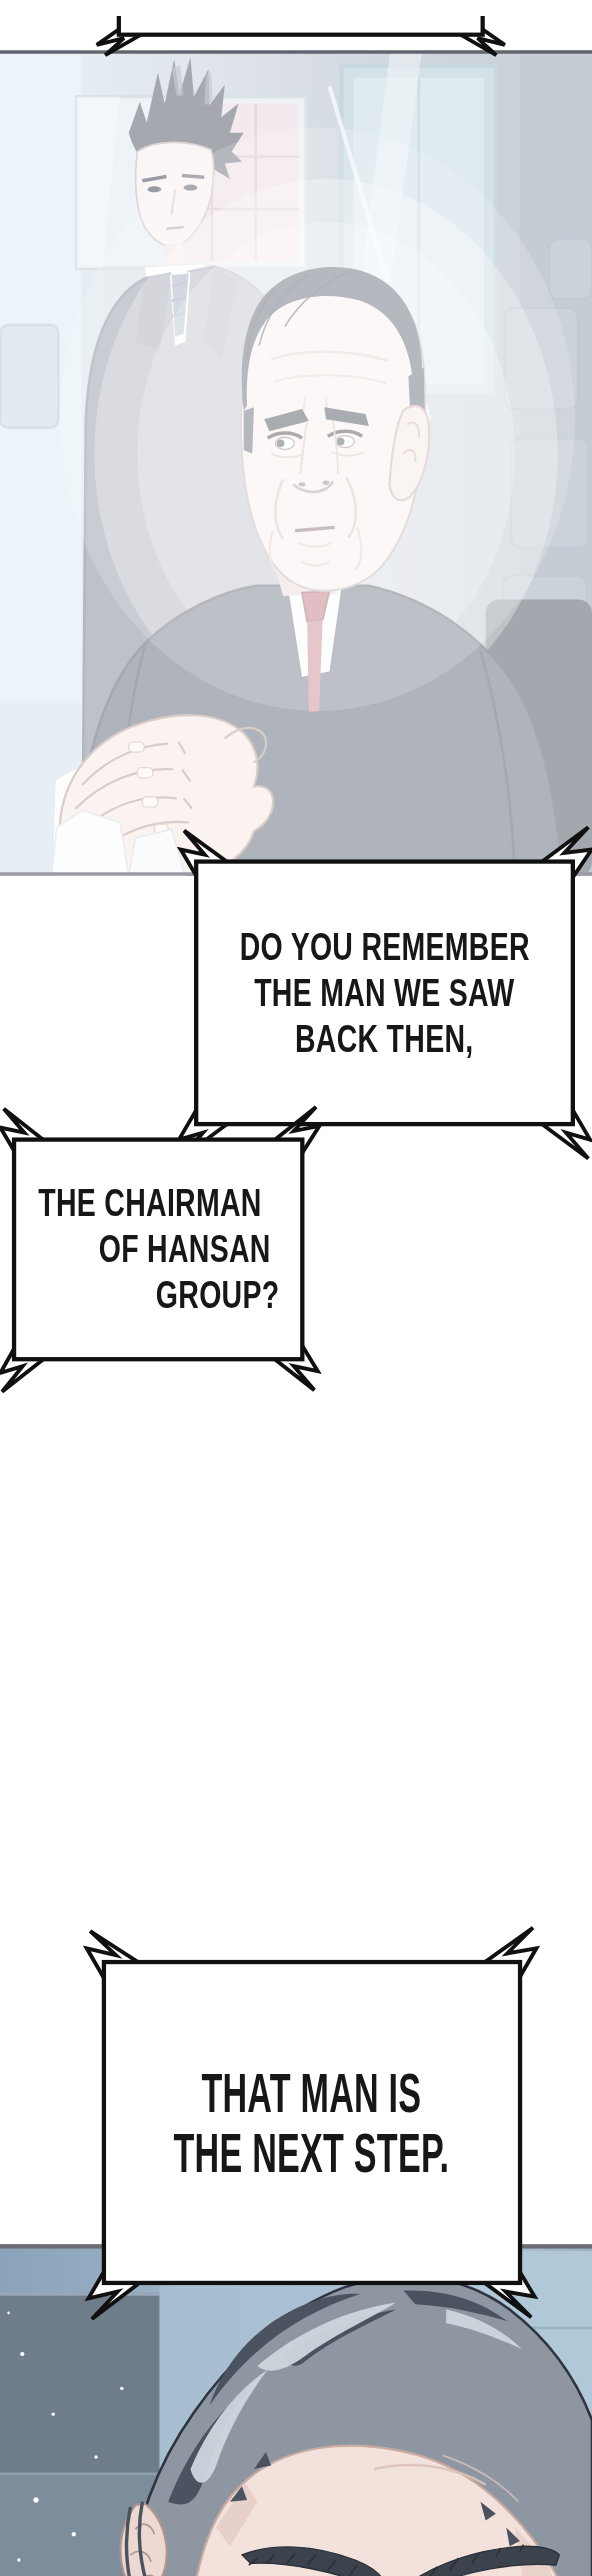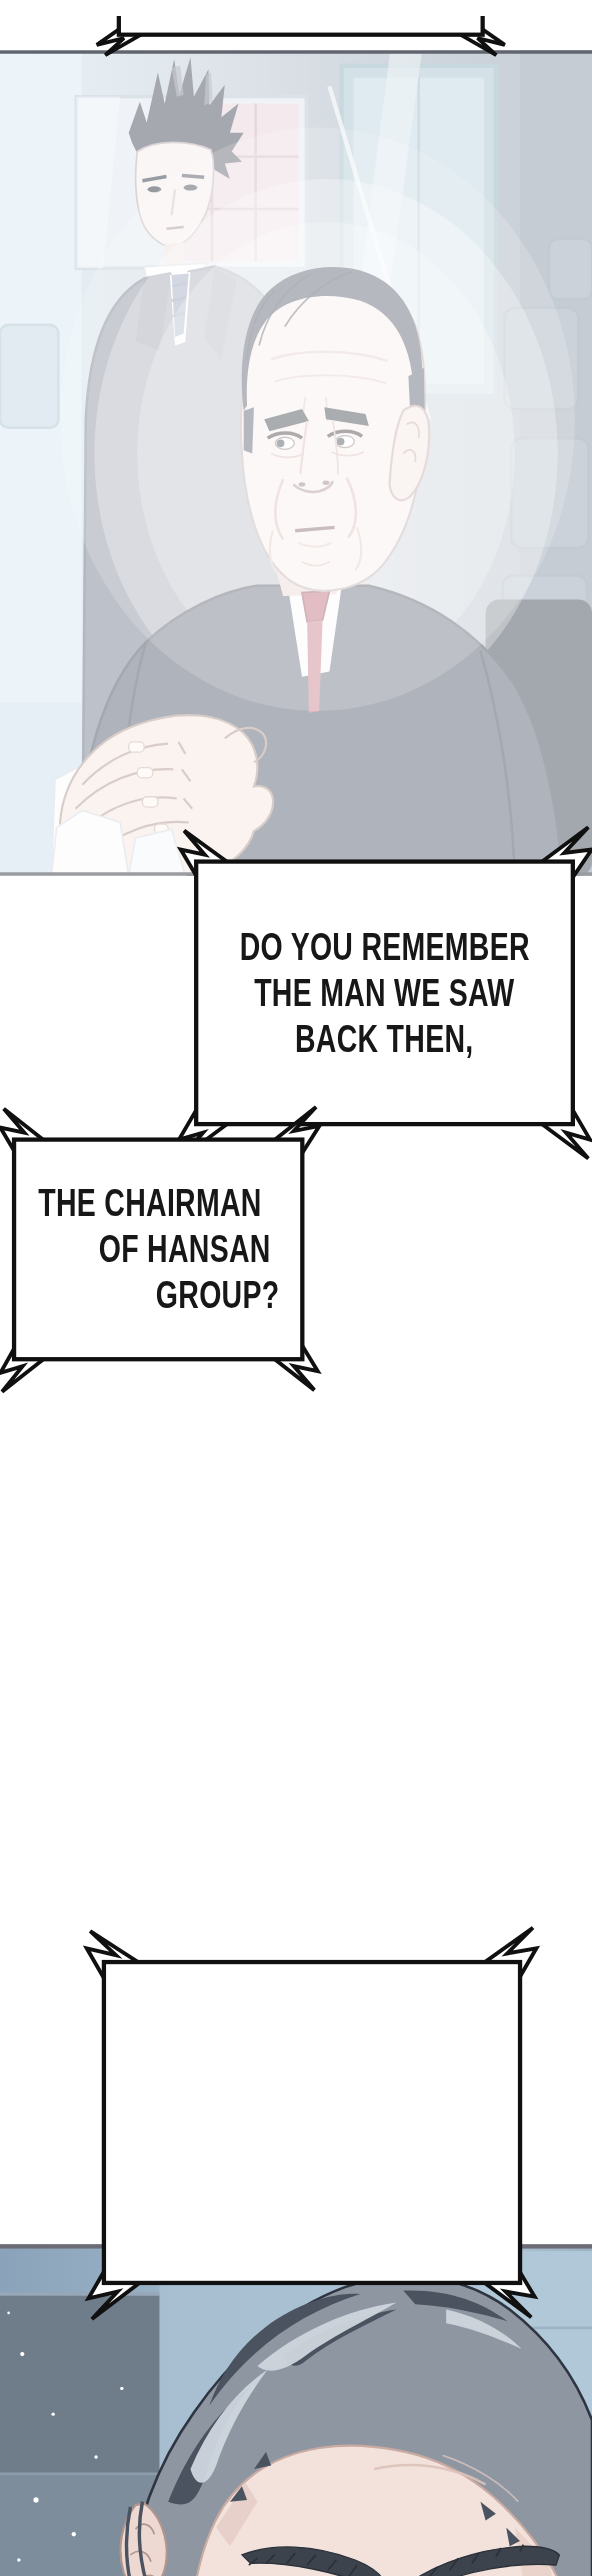--- a/index.html
+++ b/index.html
@@ -270,15 +270,19 @@
 
   <svg class="bubble-svg" style="left:52px;top:1898px;" width="550" height="429" viewBox="0 0 640 500">
     <g fill="#ffffff" stroke="#101010" stroke-width="4.5" stroke-linejoin="miter">
       <polygon points="112,64 44,20 74,48 40,40 70,92"></polygon>
       <polygon points="493,64 560,16 530,46 564,40 534,92"></polygon>
       <polygon points="112,422 46,472 76,440 42,448 72,396"></polygon>
       <polygon points="493,422 558,470 528,440 562,446 532,396"></polygon>
     </g>
     <rect x="60" y="56" width="485" height="374" fill="#ffffff" stroke="#101010" stroke-width="5"></rect>
   </svg>
+  <div class="bubble-text bt-3" style="left:103px;top:1946px;width:416px;height:321px;">
+    <span class="line">THAT MAN IS</span>
+    <span class="line">THE NEXT STEP.</span>
+  </div>
 
 </div>
 
 
 </body></html>

